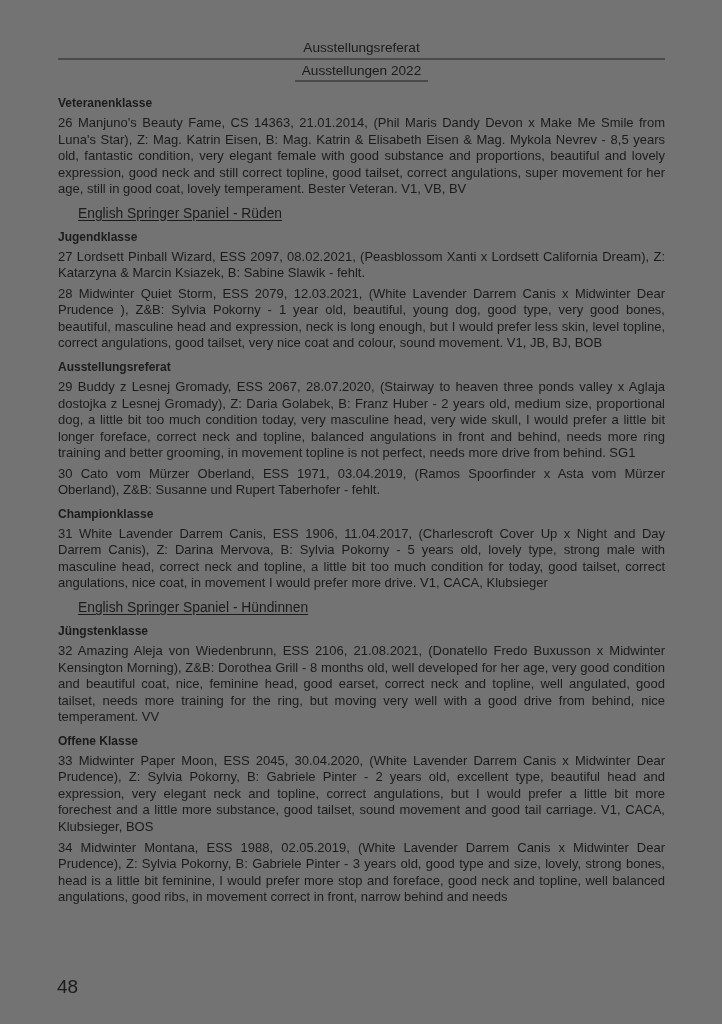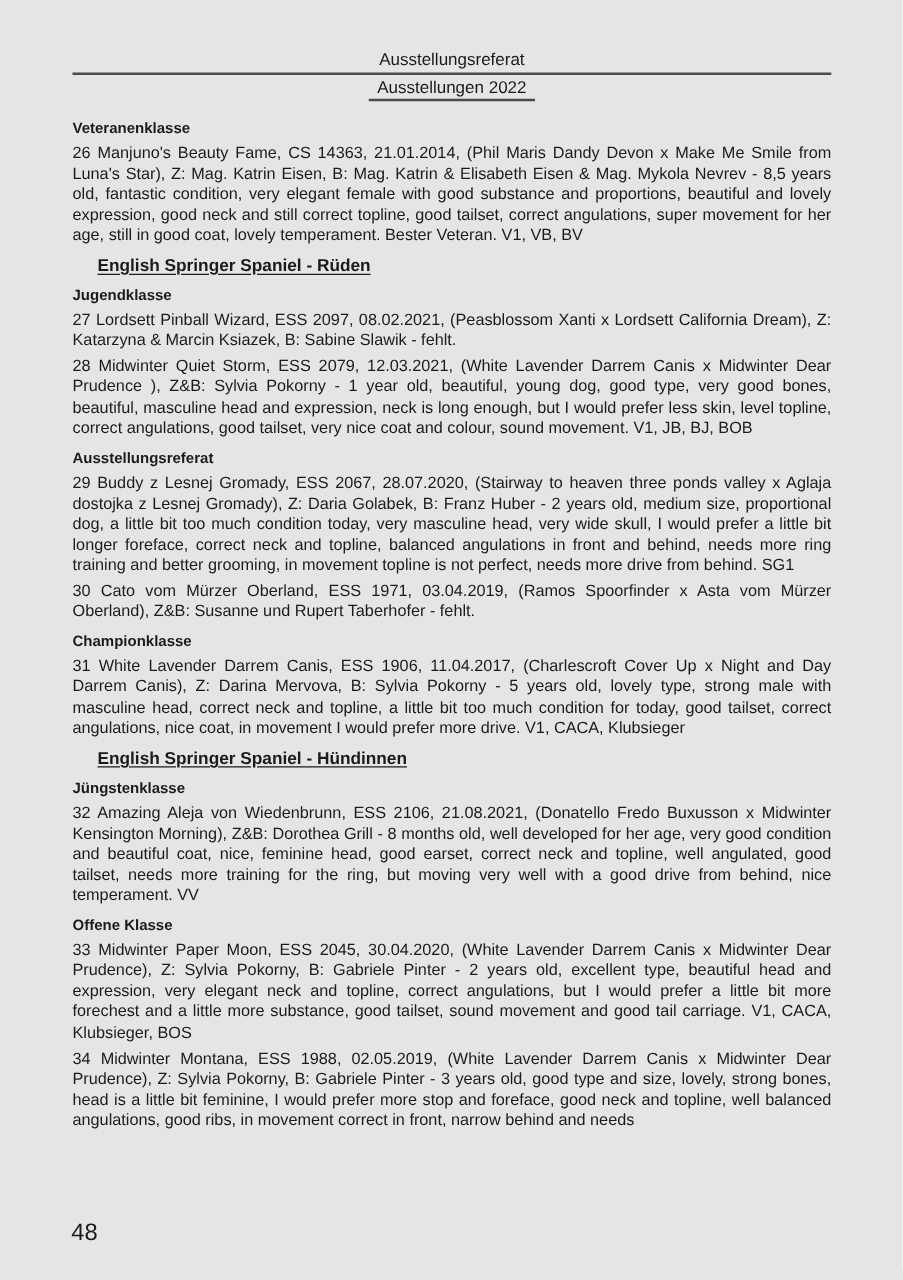--- a/index.html
+++ b/index.html
@@ -4,21 +4,21 @@
 <style>
   html, body {
     margin: 0;
     padding: 0;
     background: #ffffff;
   }
   .page {
     position: relative;
     width: 722px;
     height: 1024px;
-    background: #e5e5e5;
+    background: #737373;
     box-sizing: border-box;
     padding: 40px 57px 0 58px;
     font-family: "Liberation Sans", "DejaVu Sans", sans-serif;
     color: #1b1b1b;
     overflow: hidden;
   }
   .header {
     text-align: center;
   }
   .header-title {
@@ -43,21 +43,21 @@
     margin-top: 13px;
   }
   .class-heading {
     font-size: 12px;
     font-weight: bold;
     line-height: 17px;
     margin: 7px 0 3px 0;
   }
   .breed-heading {
     font-size: 13.8px;
-    font-weight: bold;
+    font-weight: normal;
     line-height: 17px;
     margin: 7px 0 3px 0;
     text-decoration: underline;
     text-underline-offset: 2px;
     padding-left: 20px;
   }
   .entry {
     font-size: 13px;
     line-height: 16.55px;
     text-align: justify;

